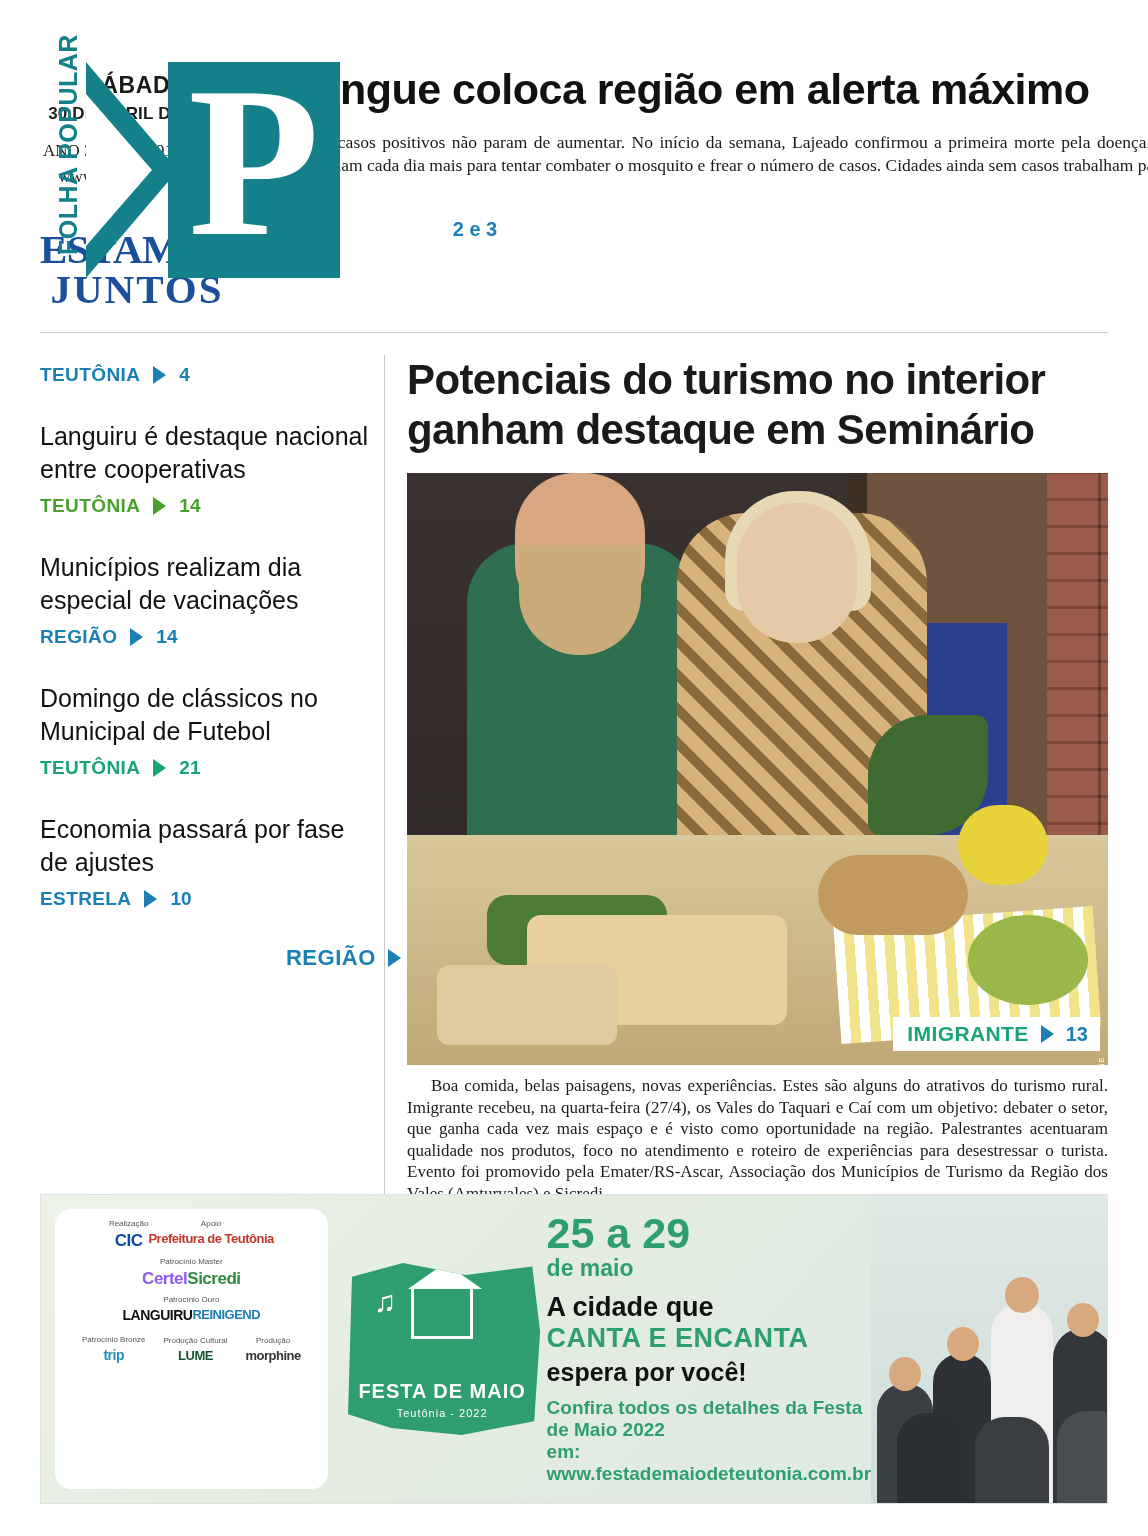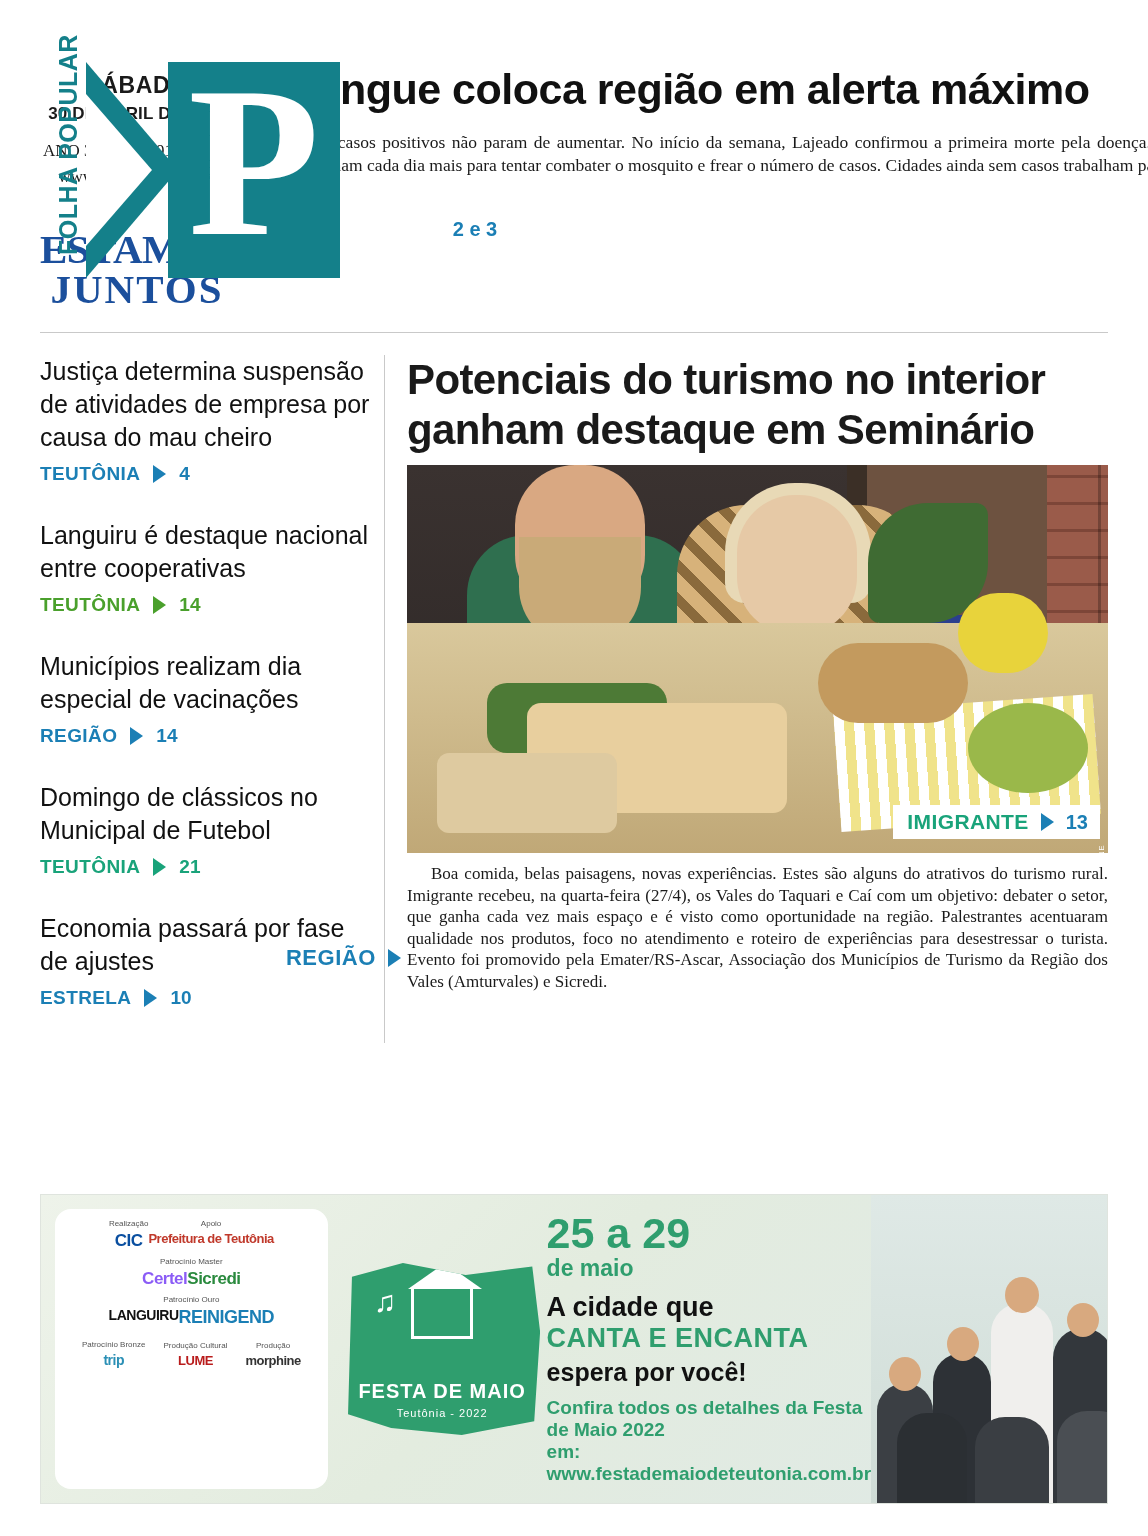--- a/index.html
+++ b/index.html
@@ -98,21 +98,21 @@
   .c-green { color: #4aa02c; }
   .c-teal { color: #19a37a; }
 
   .divider-v2 { width: 1px; background: #c9c9c9; margin: 0 22px 0 14px; }
 
   .main { flex: 1; }
   .main h1 {
     margin: 0; font-size: 42px; line-height: 50px; font-weight: bold; letter-spacing: -0.6px;
   }
   .photo {
-    position: relative; margin-top: 10px; height: 388px; overflow: hidden;
+    position: relative; margin-top: 18px; height: 592px; overflow: hidden;
     background: #000000;
   }
   .photo-credit {
     position: absolute; right: 2px; bottom: 8px;
     font-size: 8px; color: #fff; letter-spacing: 0.4px;
     transform: rotate(-90deg); transform-origin: right bottom;
     white-space: nowrap;
   }
   .photo-tag {
     position: absolute; right: 8px; bottom: 14px;
@@ -185,23 +185,23 @@
   }
   .sp-label { font-size: 8px; color: #555; margin-bottom: 3px; }
   .sp-row { display: flex; justify-content: center; width: 100%; margin-bottom: 6px; }
   .sp-cell { text-align: center; }
   .sp-logo { font-size: 17px; font-weight: bold; letter-spacing: -0.5px; }
   .sp-cic { color: #0a4fa0; }
   .sp-teut { color: #c0392b; font-size: 13px; }
   .sp-certel { color: #8b5cf6; }
   .sp-sicredi { color: #2a8a3e; }
   .sp-languiru { color: #111; font-size: 14px; }
-  .sp-rein { color: #1b7fb5; font-size: 18px; }
+  .sp-rein { color: #1b7fb5; font-size: 13px; }
   .sp-trip { color: #2a8fb5; font-size: 14px; }
-  .sp-lume { color: #b91c1c; font-size: 13px; }
+  .sp-lume { color: #14532d; font-size: 13px; }
   .sp-morph { color: #333; font-size: 13px; }
 
   .ad-badge { width: 230px; display: flex; align-items: center; justify-content: center; }
   .badge-inner {
     width: 196px; height: 172px; background: #2f9e6e;
     border-radius: 12px;
     display: flex; flex-direction: column; align-items: center; justify-content: flex-end;
     padding-bottom: 16px; position: relative;
     clip-path: polygon(4% 8%, 30% 0, 62% 7%, 96% 2%, 100% 40%, 97% 92%, 60% 100%, 24% 96%, 2% 88%);
   }
@@ -273,21 +273,20 @@
     </div>
   </div>
 
   <div class="rule-h"></div>
 
   <div class="content">
 
     <div class="sidebar">
 
       <div class="side-item">
-        <h2>Justiça determina suspensão de atividades de empresa por causa do mau cheiro</h2>
         <div class="side-tag">
           <span class="name c-blue">TEUTÔNIA</span>
           <span class="arrow blue"></span>
           <span class="num c-blue">4</span>
         </div>
       </div>
 
       <div class="side-item">
         <h2>Languiru é destaque nacional entre cooperativas</h2>
         <div class="side-tag">

